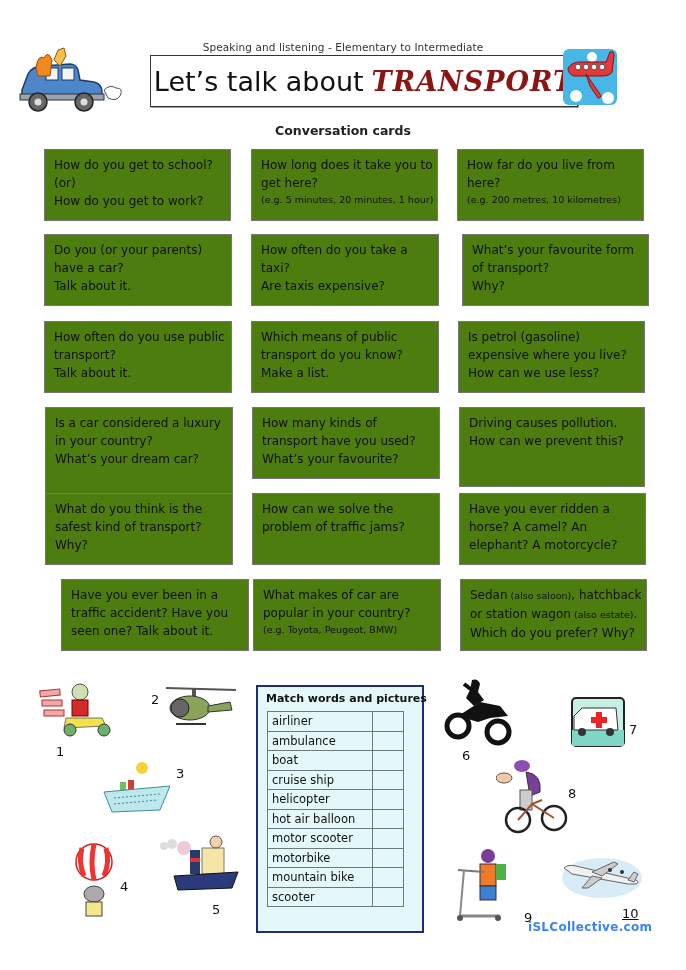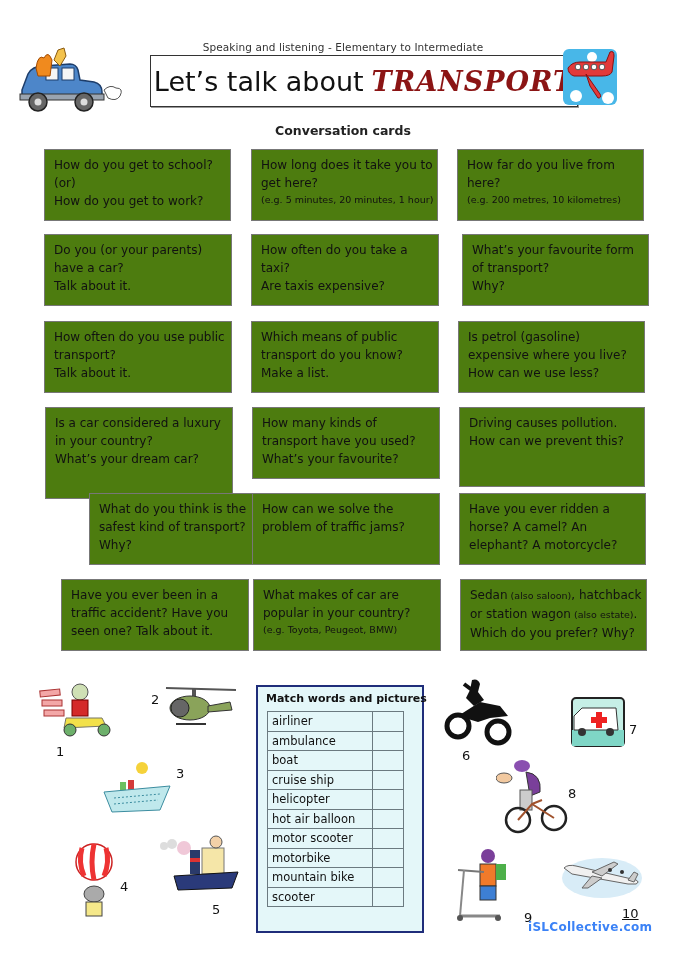--- a/index.html
+++ b/index.html
@@ -135,21 +135,21 @@
 <div class="card" style="left:252px;top:407px;width:188px;height:72px;">
   <span class="line">How many kinds of</span>
   <span class="line">transport have you used?</span>
   <span class="line">What’s your favourite?</span>
 </div>
 <div class="card" style="left:459px;top:407px;width:186px;height:80px;">
   <span class="line">Driving causes pollution.</span>
   <span class="line">How can we prevent this?</span>
 </div>
 
-<div class="card" style="left:45px;top:493px;width:188px;height:72px;margin-left:44px;">
+<div class="card" style="left:45px;top:493px;width:188px;height:72px;">
   <span class="line">What do you think is the</span>
   <span class="line">safest kind of transport?</span>
   <span class="line">Why?</span>
 </div>
 <div class="card" style="left:252px;top:493px;width:188px;height:72px;">
   <span class="line">How can we solve the</span>
   <span class="line">problem of traffic jams?</span>
 </div>
 <div class="card" style="left:459px;top:493px;width:187px;height:72px;">
   <span class="line">Have you ever ridden a</span>

